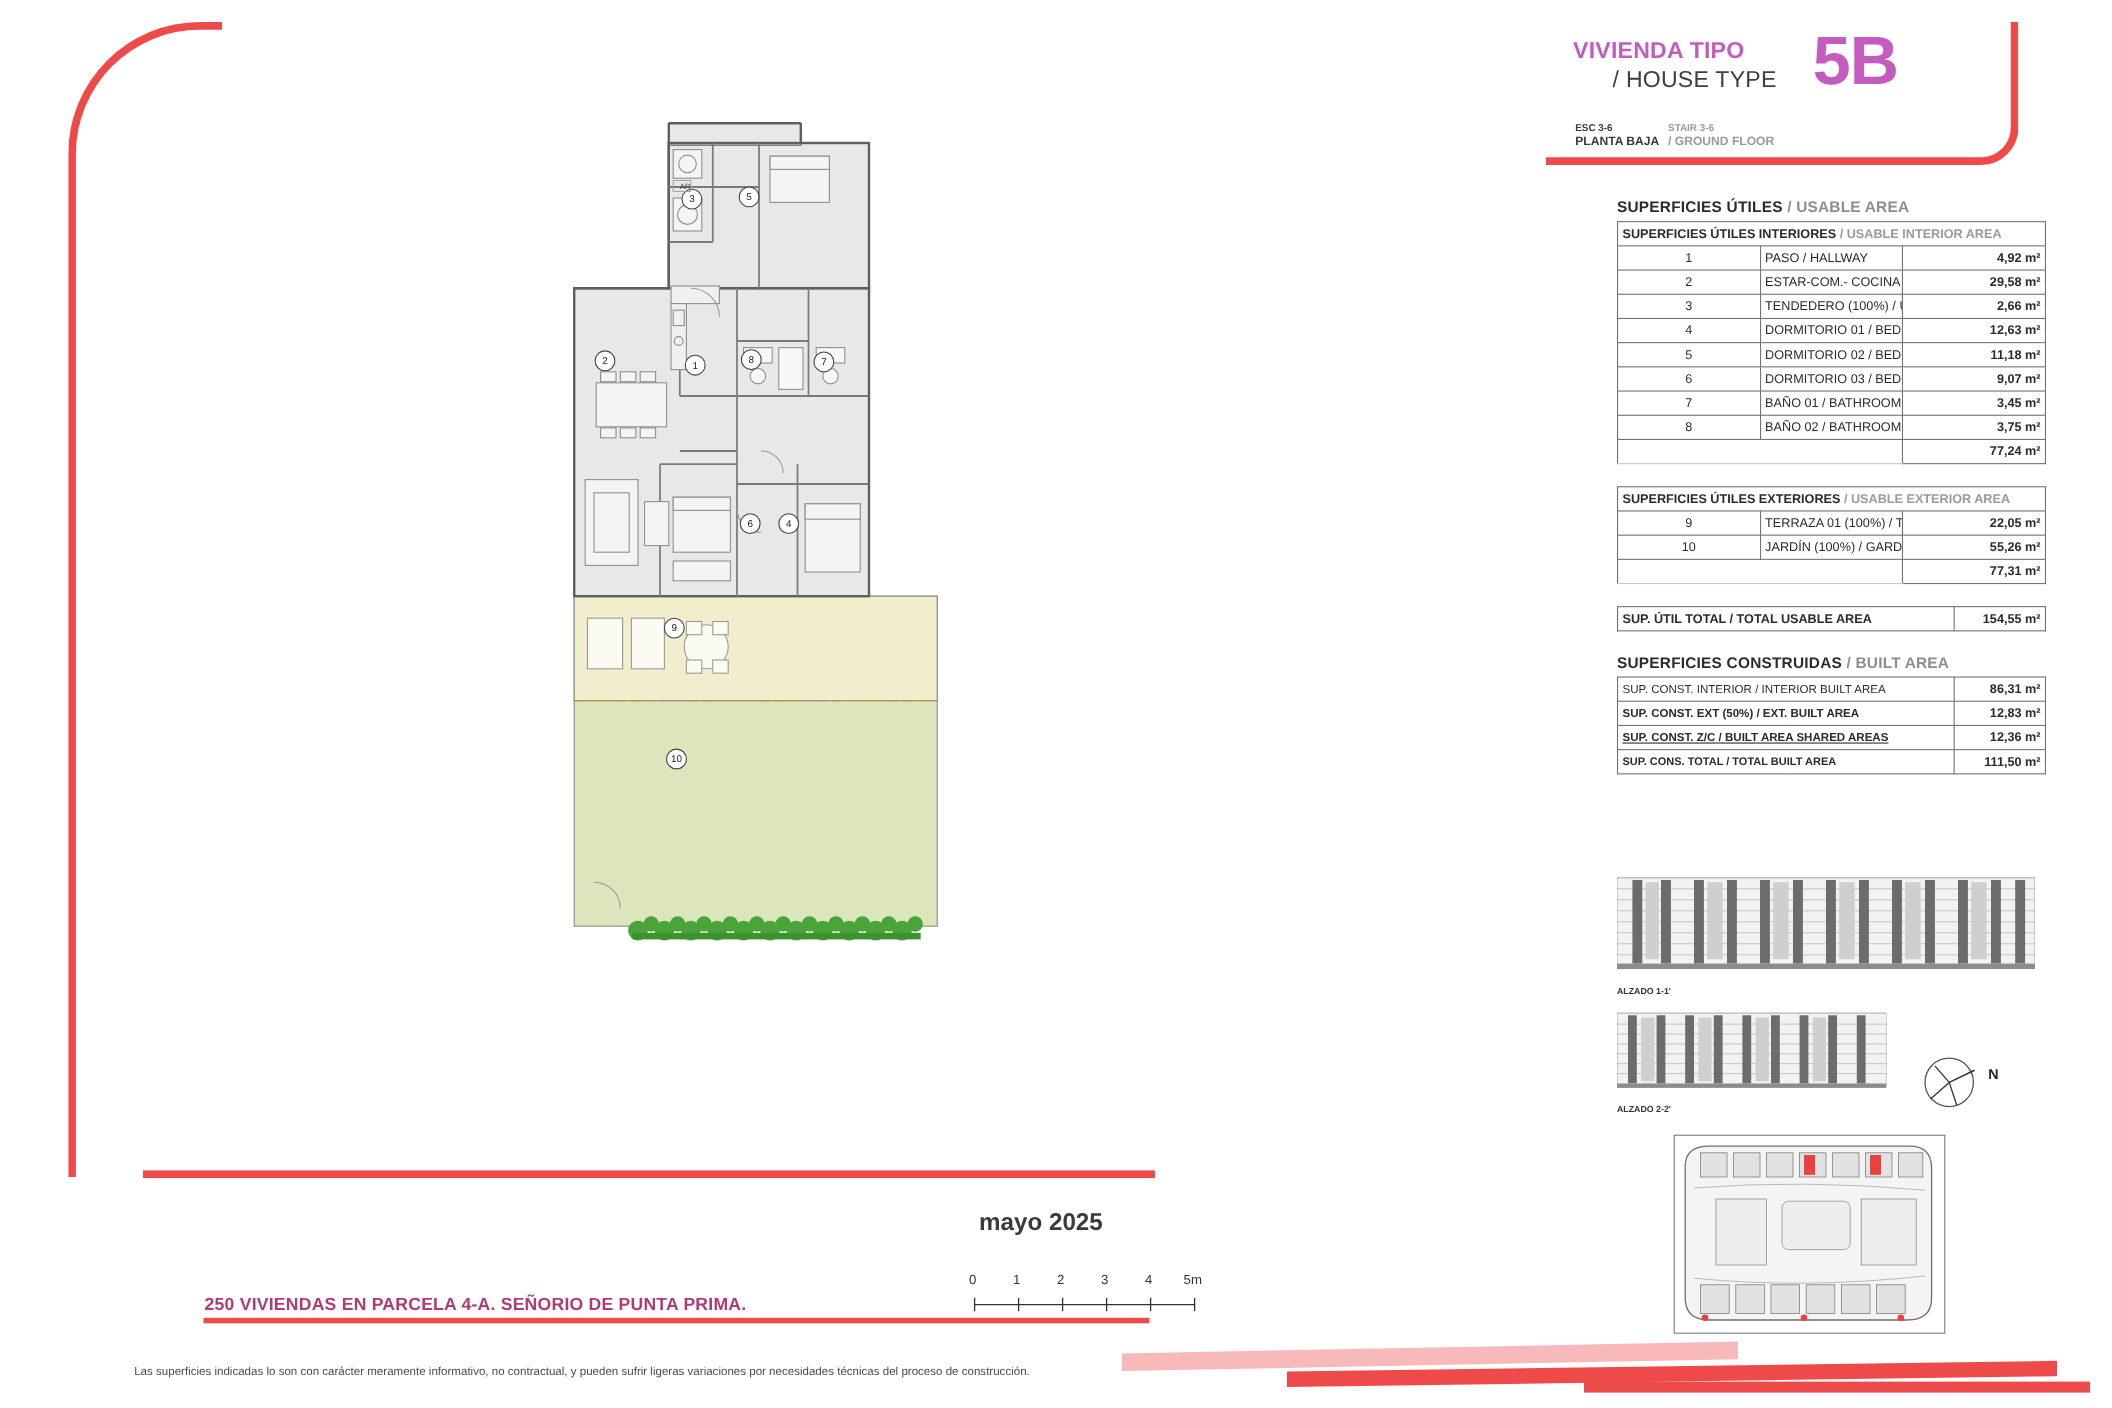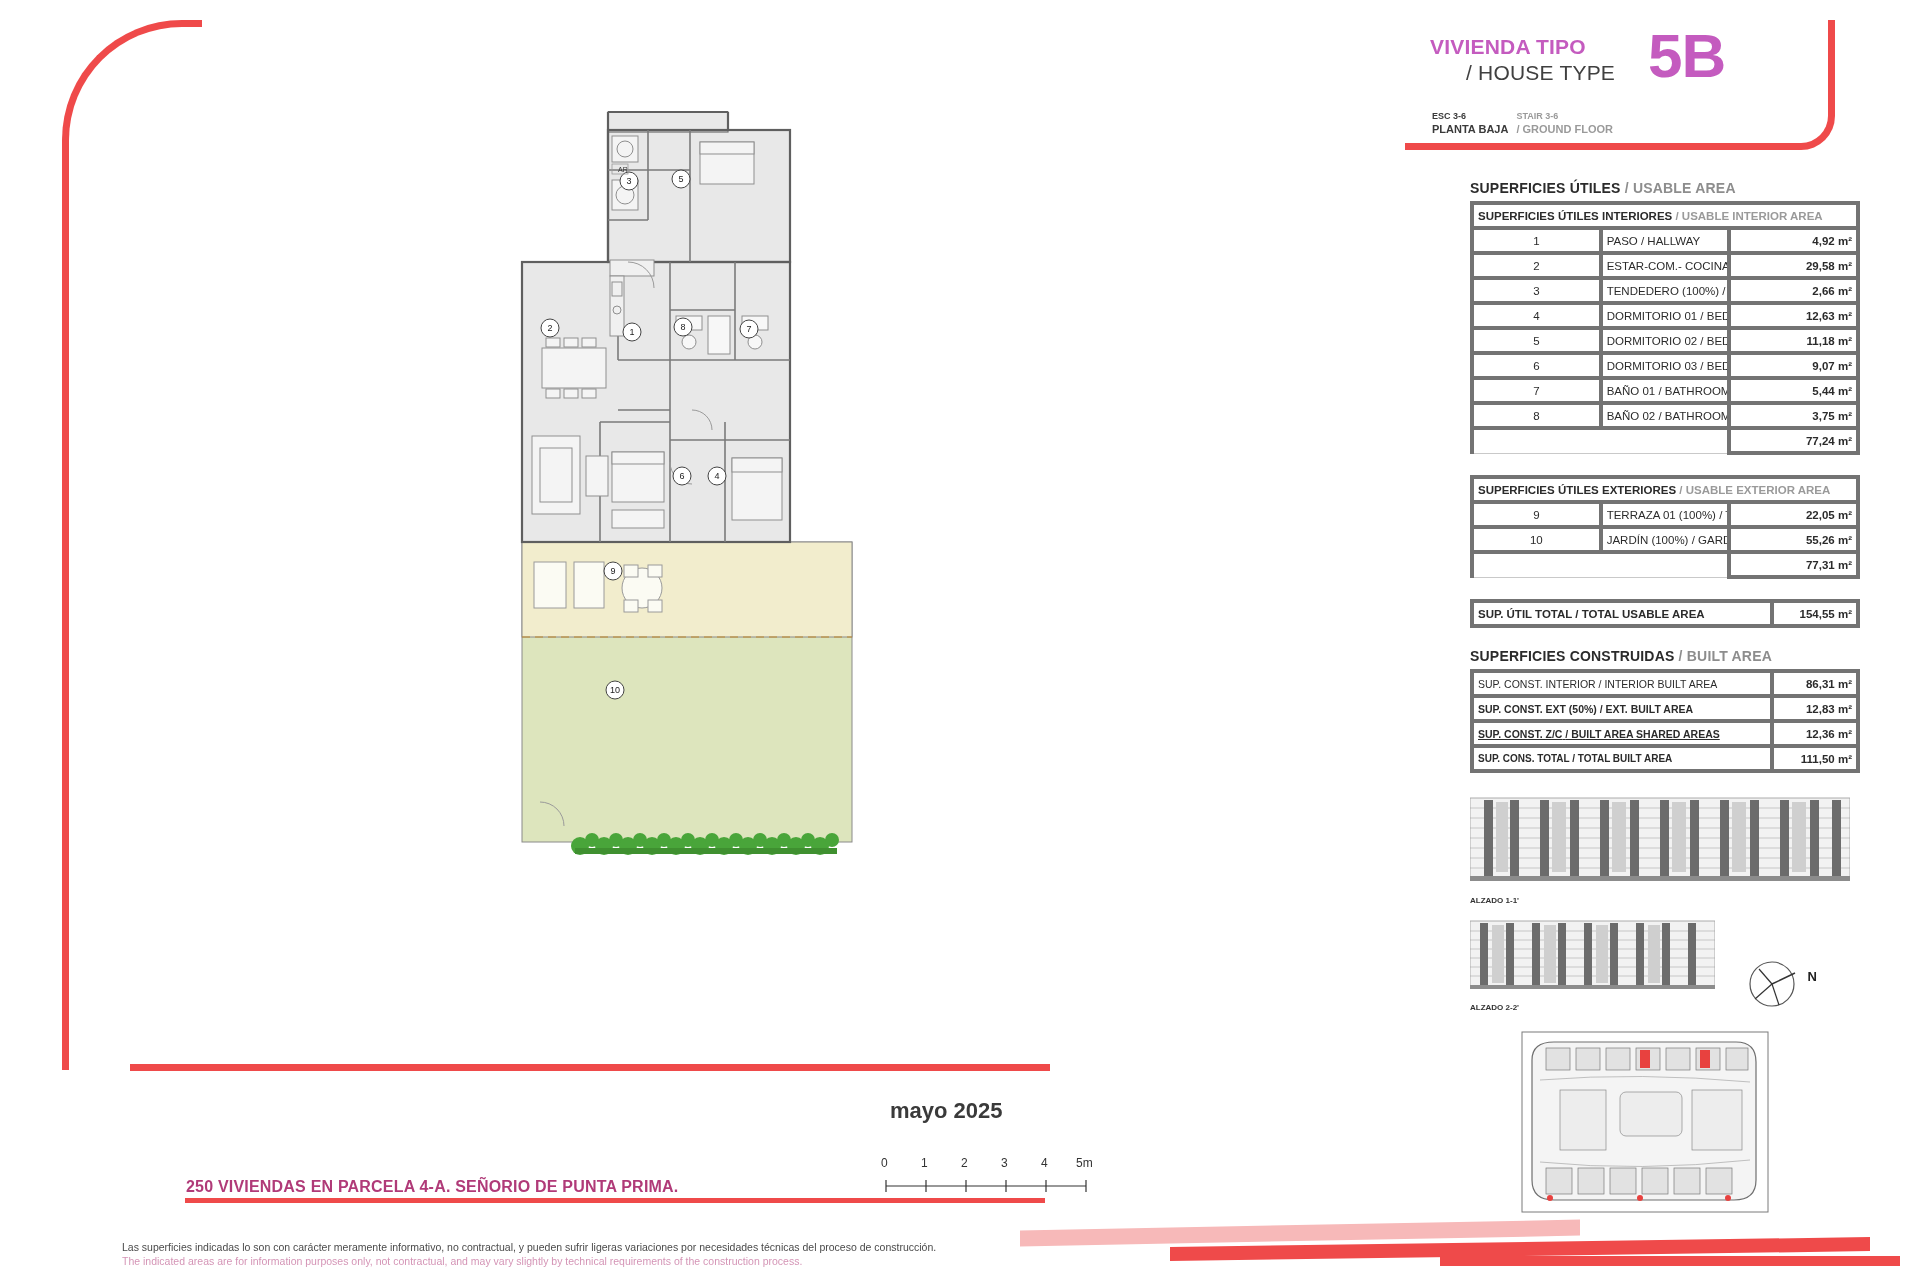--- a/index.html
+++ b/index.html
@@ -157,21 +157,21 @@
     margin-bottom: 5px;
     letter-spacing: 0.2px;
   }
   .tbl-heading .gray { color: #8d8d8d; font-weight: bold; }
   table.areas {
     border-collapse: collapse;
     width: 100%;
     table-layout: fixed;
   }
   table.areas td {
-    border: 4px solid #737373;
+    border: 1px solid #737373;
     padding: 2px 4px;
     height: 17px;
     font-size: 11.5px;
     white-space: nowrap;
     overflow: hidden;
   }
   td.sect {
     font-weight: bold;
     font-size: 11px;
   }
@@ -535,21 +535,21 @@
           <td class="val">11,18 m²</td>
         </tr>
         <tr>
           <td class="num">6</td>
           <td>DORMITORIO 03 / BEDROOM 03</td>
           <td class="val">9,07 m²</td>
         </tr>
         <tr>
           <td class="num">7</td>
           <td>BAÑO 01 / BATHROOM 01</td>
-          <td class="val">5,44 m²</td>
+          <td class="val">3,45 m²</td>
         </tr>
         <tr>
           <td class="num">8</td>
           <td>BAÑO 02 / BATHROOM 02</td>
           <td class="val">3,75 m²</td>
         </tr>
         <tr>
           <td class="noborder-lr" style="border-bottom:1px solid #c9c9c9;border-top:none;" colspan="2"></td>
           <td class="sum" style="border-top:none;">77,24 m²</td>
         </tr>
@@ -788,16 +788,15 @@
       <span style="position:absolute;left:41px;">1</span>
       <span style="position:absolute;left:81px;">2</span>
       <span style="position:absolute;left:121px;">3</span>
       <span style="position:absolute;left:161px;">4</span>
       <span style="position:absolute;left:196px;">5m</span>
     </div>
   </div>
 
   <div class="disclaimer">
     <div>Las superficies indicadas lo son con carácter meramente informativo, no contractual, y pueden sufrir ligeras variaciones por necesidades técnicas del proceso de construcción.</div>
-    <div class="en">The indicated areas are for information purposes only, not contractual, and may vary slightly by technical requirements of the construction process.</div>
   </div>
 
 </div>
 
 </body></html>

